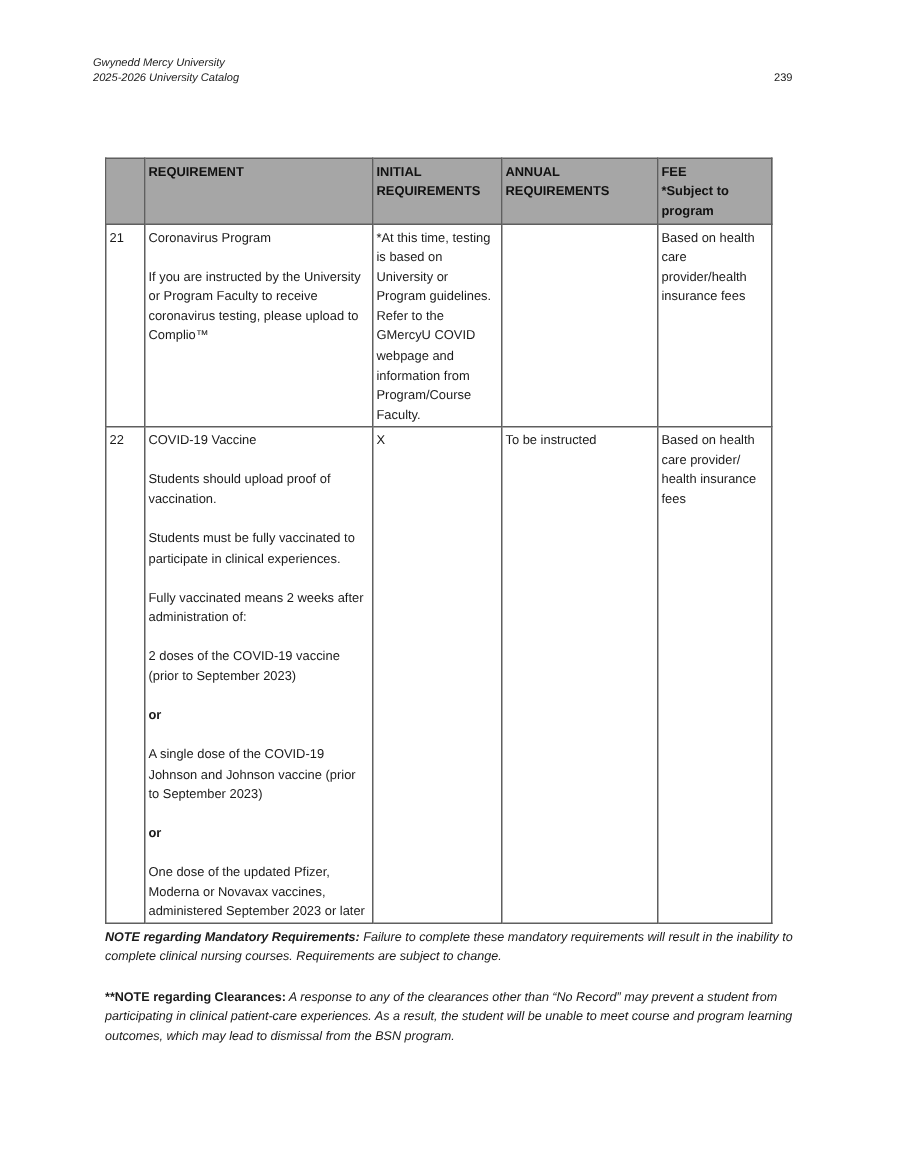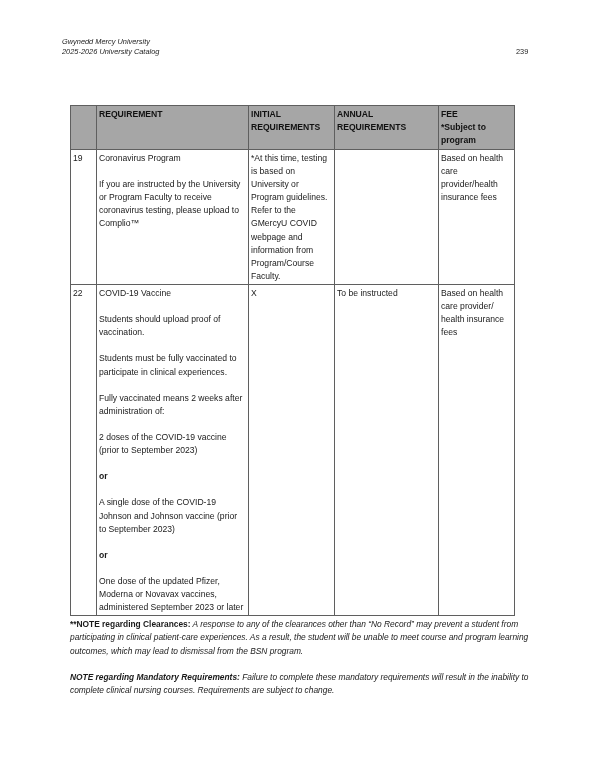--- a/index.html
+++ b/index.html
@@ -45,21 +45,21 @@
       <th>INITIAL REQUIREMENTS</th>
       <th>ANNUAL REQUIREMENTS</th>
       <th>
         <span style="display:block">FEE</span>
         <span style="display:block">*Subject to program</span>
       </th>
     </tr>
   </thead>
   <tbody>
     <tr>
-      <td>19</td>
+      <td>21</td>
       <td>
         <span class="para">Coronavirus Program</span>
         <span class="para">If you are instructed by the University or Program Faculty to receive coronavirus testing, please upload to Complio™</span>
       </td>
       <td>*At this time, testing is based on University or Program guidelines. Refer to the GMercyU COVID webpage and information from Program/Course Faculty.</td>
       <td></td>
       <td>Based on health care provider/health insurance fees</td>
     </tr>
     <tr>
       <td>22</td>
@@ -75,15 +75,15 @@
         <span class="para">One dose of the updated Pfizer, Moderna or Novavax vaccines, administered September 2023 or later</span>
       </td>
       <td>X</td>
       <td>To be instructed</td>
       <td>Based on health care provider/ health insurance fees</td>
     </tr>
   </tbody>
 </table>
 
 <div class="notes">
+  <p><span class="lab1">NOTE regarding Mandatory Requirements:</span><span class="body"> Failure to complete these mandatory requirements will result in the inability to complete clinical nursing courses. Requirements are subject to change.</span></p>
   <p><span class="lab2">**NOTE regarding Clearances:</span><span class="body"> A response to any of the clearances other than “No Record” may prevent a student from participating in clinical patient-care experiences. As a result, the student will be unable to meet course and program learning outcomes, which may lead to dismissal from the BSN program.</span></p>
-  <p><span class="lab1">NOTE regarding Mandatory Requirements:</span><span class="body"> Failure to complete these mandatory requirements will result in the inability to complete clinical nursing courses. Requirements are subject to change.</span></p>
 </div>
 
 </body></html>

